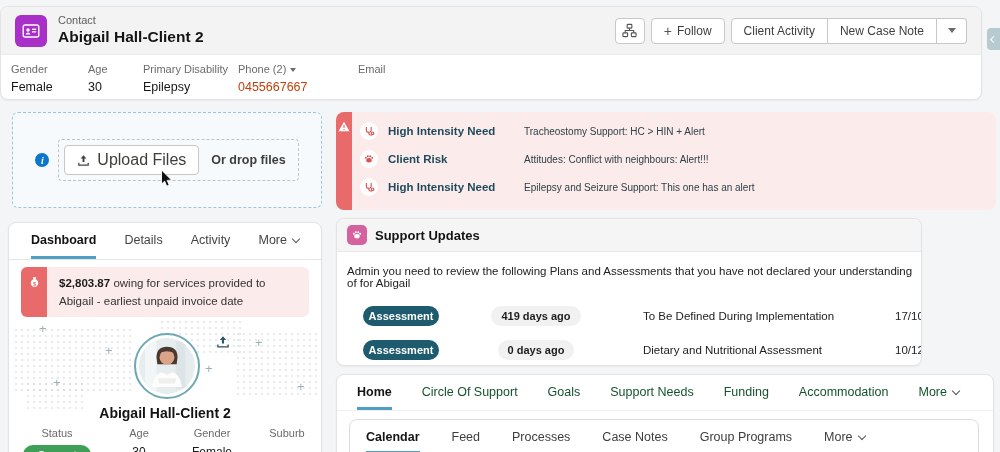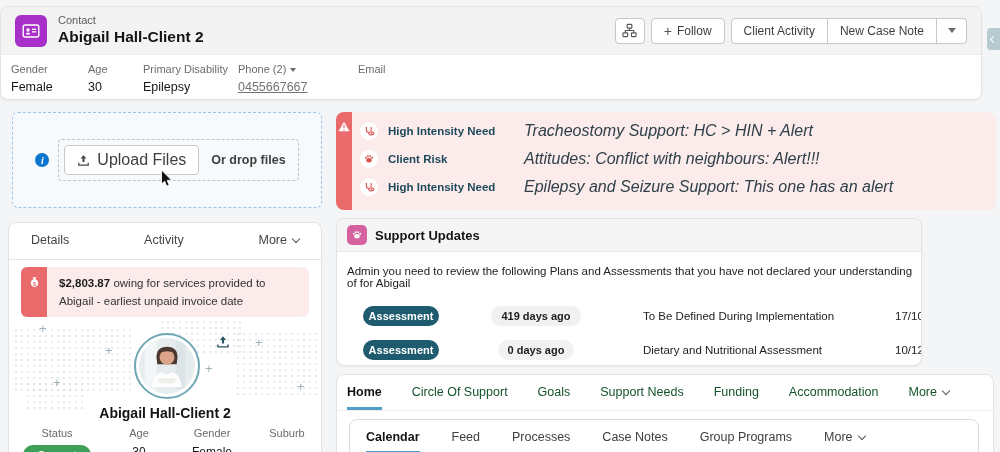--- a/index.html
+++ b/index.html
@@ -23,41 +23,41 @@
   .btn-group { display: flex; }
   .btn-group .btn { border-radius: 0; border-left-width: 0; }
   .btn-group .btn:first-child { border-radius: 4px 0 0 4px; border-left-width: 1px; }
   .btn-group .btn:last-child { border-radius: 0 4px 4px 0; }
   .tri { width: 0; height: 0; border-left: 4px solid transparent; border-right: 4px solid transparent; border-top: 5px solid #6b6b6b; display: inline-block; }
   .tri.sm { border-left-width: 3.5px; border-right-width: 3.5px; border-top-width: 4.5px; margin-left: 4px; vertical-align: 1px; }
   .header-fields { display: flex; padding: 7px 0 0 10px; }
   .hfield { line-height: 1.35; }
   .hfield .flabel { font-size: 11px; color: #6b6b6b; }
   .hfield .fvalue { font-size: 12.5px; color: #181818; margin-top: 2px; }
-  .fvalue.link { color: #737373; cursor: pointer; text-decoration: underline; }
+  .fvalue.link { color: #c2410c; cursor: pointer; }
   .f-gender { width: 77px; } .f-age { width: 55px; } .f-disability { width: 95px; } .f-phone { width: 120px; }
 
   
   .upload-card { position: absolute; left: 12px; top: 112px; width: 310px; height: 96px; background: #f7fafd; border: 1.5px dashed #9ec3e6; border-radius: 6px; }
   .upload-row { position: absolute; top: 50%; left: 0; right: 0; transform: translateY(-50%); display: flex; align-items: center; justify-content: center; gap: 9px; }
   .info-dot { width: 14px; height: 14px; border-radius: 50%; background: #0b76d0; color: #fff; font-size: 10px; font-weight: bold; display: flex; align-items: center; justify-content: center; font-family: "Liberation Serif", serif; font-style: italic; cursor: pointer; }
   .inner-drop { border: 1px dashed #c3c3c3; border-radius: 4px; padding: 5px 12px 5px 5px; display: flex; align-items: center; gap: 12px; }
   .upload-btn { background: #fff; border: 1px solid #c7c7c7; border-radius: 4px; padding: 5px 12px; font-size: 16px; color: #3e3e3c; display: inline-flex; align-items: center; gap: 7px; cursor: pointer; font-family: inherit; }
   .drop-label { font-size: 12.5px; font-weight: 600; color: #3e3e3c; }
   .cursor { position: absolute; left: 147px; top: 56px; }
 
   
   .alert-panel { position: absolute; left: 336px; top: 112px; width: 660px; height: 98px; background: #fcebeb; border-radius: 8px; }
   .alert-bar { position: absolute; left: 0; top: 0; bottom: 0; width: 16px; background: #e96a6b; border-radius: 8px 0 0 8px; }
   .alert-bar svg { position: absolute; left: 2px; top: 9px; }
   .alert-rows { position: absolute; left: 16px; right: 8px; top: 5px; }
   .alert-row { height: 28px; display: grid; grid-template-columns: 22px 130px 1fr; column-gap: 6px; align-items: center; padding-left: 8px; }
   .a-icon { width: 18px; height: 18px; border-radius: 50%; background: #fff; display: flex; align-items: center; justify-content: center; }
   .a-cat { font-size: 11.5px; font-weight: bold; color: #1d4a5c; }
-  .a-msg { font-size: 16px; color: #2e4049; font-style: italic; }
+  .a-msg { font-size: 10px; color: #2e4049; }
 
   
   .profile-card { left: 8px; top: 222px; width: 314px; height: 238px; overflow: hidden; }
   .ptabs { display: flex; justify-content: space-between; align-items: flex-end; padding: 0 22px; border-bottom: 1px solid #e5e5e5; height: 37px; }
   .ptab { font-size: 12.5px; color: #444; padding: 10px 0 9px; cursor: pointer; border-bottom: 3px solid transparent; display: flex; align-items: center; }
   .ptab.active { font-weight: bold; color: #141414; border-bottom-color: #4f9fc5; }
   .chev { width: 6px; height: 6px; border-right: 1.5px solid #555; border-bottom: 1.5px solid #555; transform: rotate(45deg); display: inline-block; margin-left: 6px; margin-bottom: 2px; }
   .owing { position: absolute; left: 12px; right: 12px; top: 44px; height: 50px; background: #fcebeb; border-radius: 6px; display: flex; overflow: hidden; }
   .owing-flag { width: 26px; background: #e96a6b; flex: 0 0 auto; display: flex; justify-content: center; padding-top: 8px; }
   .owing-text { padding: 8px 10px 0 12px; font-size: 11.5px; line-height: 1.55; color: #333; }
@@ -84,21 +84,21 @@
   .s-rows { margin-top: 10px; }
   .s-row { display: grid; grid-template-columns: 82px 118px 236px 104px 1fr; align-items: center; padding: 0 26px; height: 34px; gap: 32px; }
   .pill-dark { background: #1f5b6e; color: #fff; font-size: 11px; font-weight: bold; padding: 4px 0; border-radius: 12px; text-align: center; width: 76px; }
   .pill-gray { background: #f1f1f1; color: #1d1d1d; font-size: 11px; font-weight: bold; padding: 4px 10px; border-radius: 11px; justify-self: center; }
   .s-name { font-size: 11.5px; color: #222; padding-left: 16px; }
   .s-date { font-size: 11.5px; color: #222; }
   .review-btn { width: 62px; height: 26px; background: #fff; border: 1px solid #cfcfcf; border-radius: 4px; color: #69818d; font-size: 11.5px; cursor: pointer; font-family: inherit; justify-self: start; }
 
   
   .tabs-card { left: 336px; top: 374px; width: 658px; height: 92px; overflow: hidden; }
-  .mtabs { display: flex; gap: 30px; padding: 0 0 0 10px; align-items: flex-end; height: 36px; border-bottom: 1px solid #f0f0f0; }
+  .mtabs { display: flex; gap: 30px; padding: 0 0 0 20px; align-items: flex-end; height: 36px; border-bottom: 1px solid #f0f0f0; }
   .mtab { font-size: 12.5px; color: #14532d; padding: 10px 0 8px; border-bottom: 3px solid transparent; cursor: pointer; display: flex; align-items: center; white-space: nowrap; }
   .mtab.active { font-weight: bold; color: #141414; border-bottom-color: #4f9fc5; }
   .sub-card { position: absolute; left: 12px; top: 44px; width: 630px; height: 60px; border: 1px solid #dcdcdc; border-radius: 8px; background: #fff; }
   .stabs { display: flex; gap: 32px; padding-left: 16px; align-items: flex-end; height: 34px; }
   .stab { font-size: 12.5px; color: #3e3e3c; padding: 9px 0 7px; border-bottom: 3px solid transparent; cursor: pointer; display: flex; align-items: center; white-space: nowrap; }
   .stab.active { font-weight: bold; color: #141414; border-bottom-color: #4f9fc5; }
 
   
   .edge-widget { position: absolute; right: 0; top: 28px; width: 13px; height: 22px; background: #b7cad0; border-radius: 4px 0 0 4px; cursor: pointer; display: flex; align-items: center; justify-content: center; }
   .edge-widget span { width: 5px; height: 5px; border-left: 1.5px solid #fff; border-bottom: 1.5px solid #fff; transform: rotate(45deg); }
@@ -230,20 +230,21 @@
           </svg>
         </span>
         <span class="a-cat">High Intensity Need</span>
         <span class="a-msg">Epilepsy and Seizure Support: This one has an alert</span>
       </div>
     </div>
   </div>
 
   <div class="card profile-card">
     <div class="ptabs">
+      <span class="ptab active">Dashboard</span>
       <span class="ptab">Details</span>
       <span class="ptab">Activity</span>
       <span class="ptab">
           <span>More</span>
           <span class="chev"></span>
         </span>
     </div>
     <div class="owing">
       <div class="owing-flag">
         <svg width="15" height="15" viewBox="0 0 16 16">

